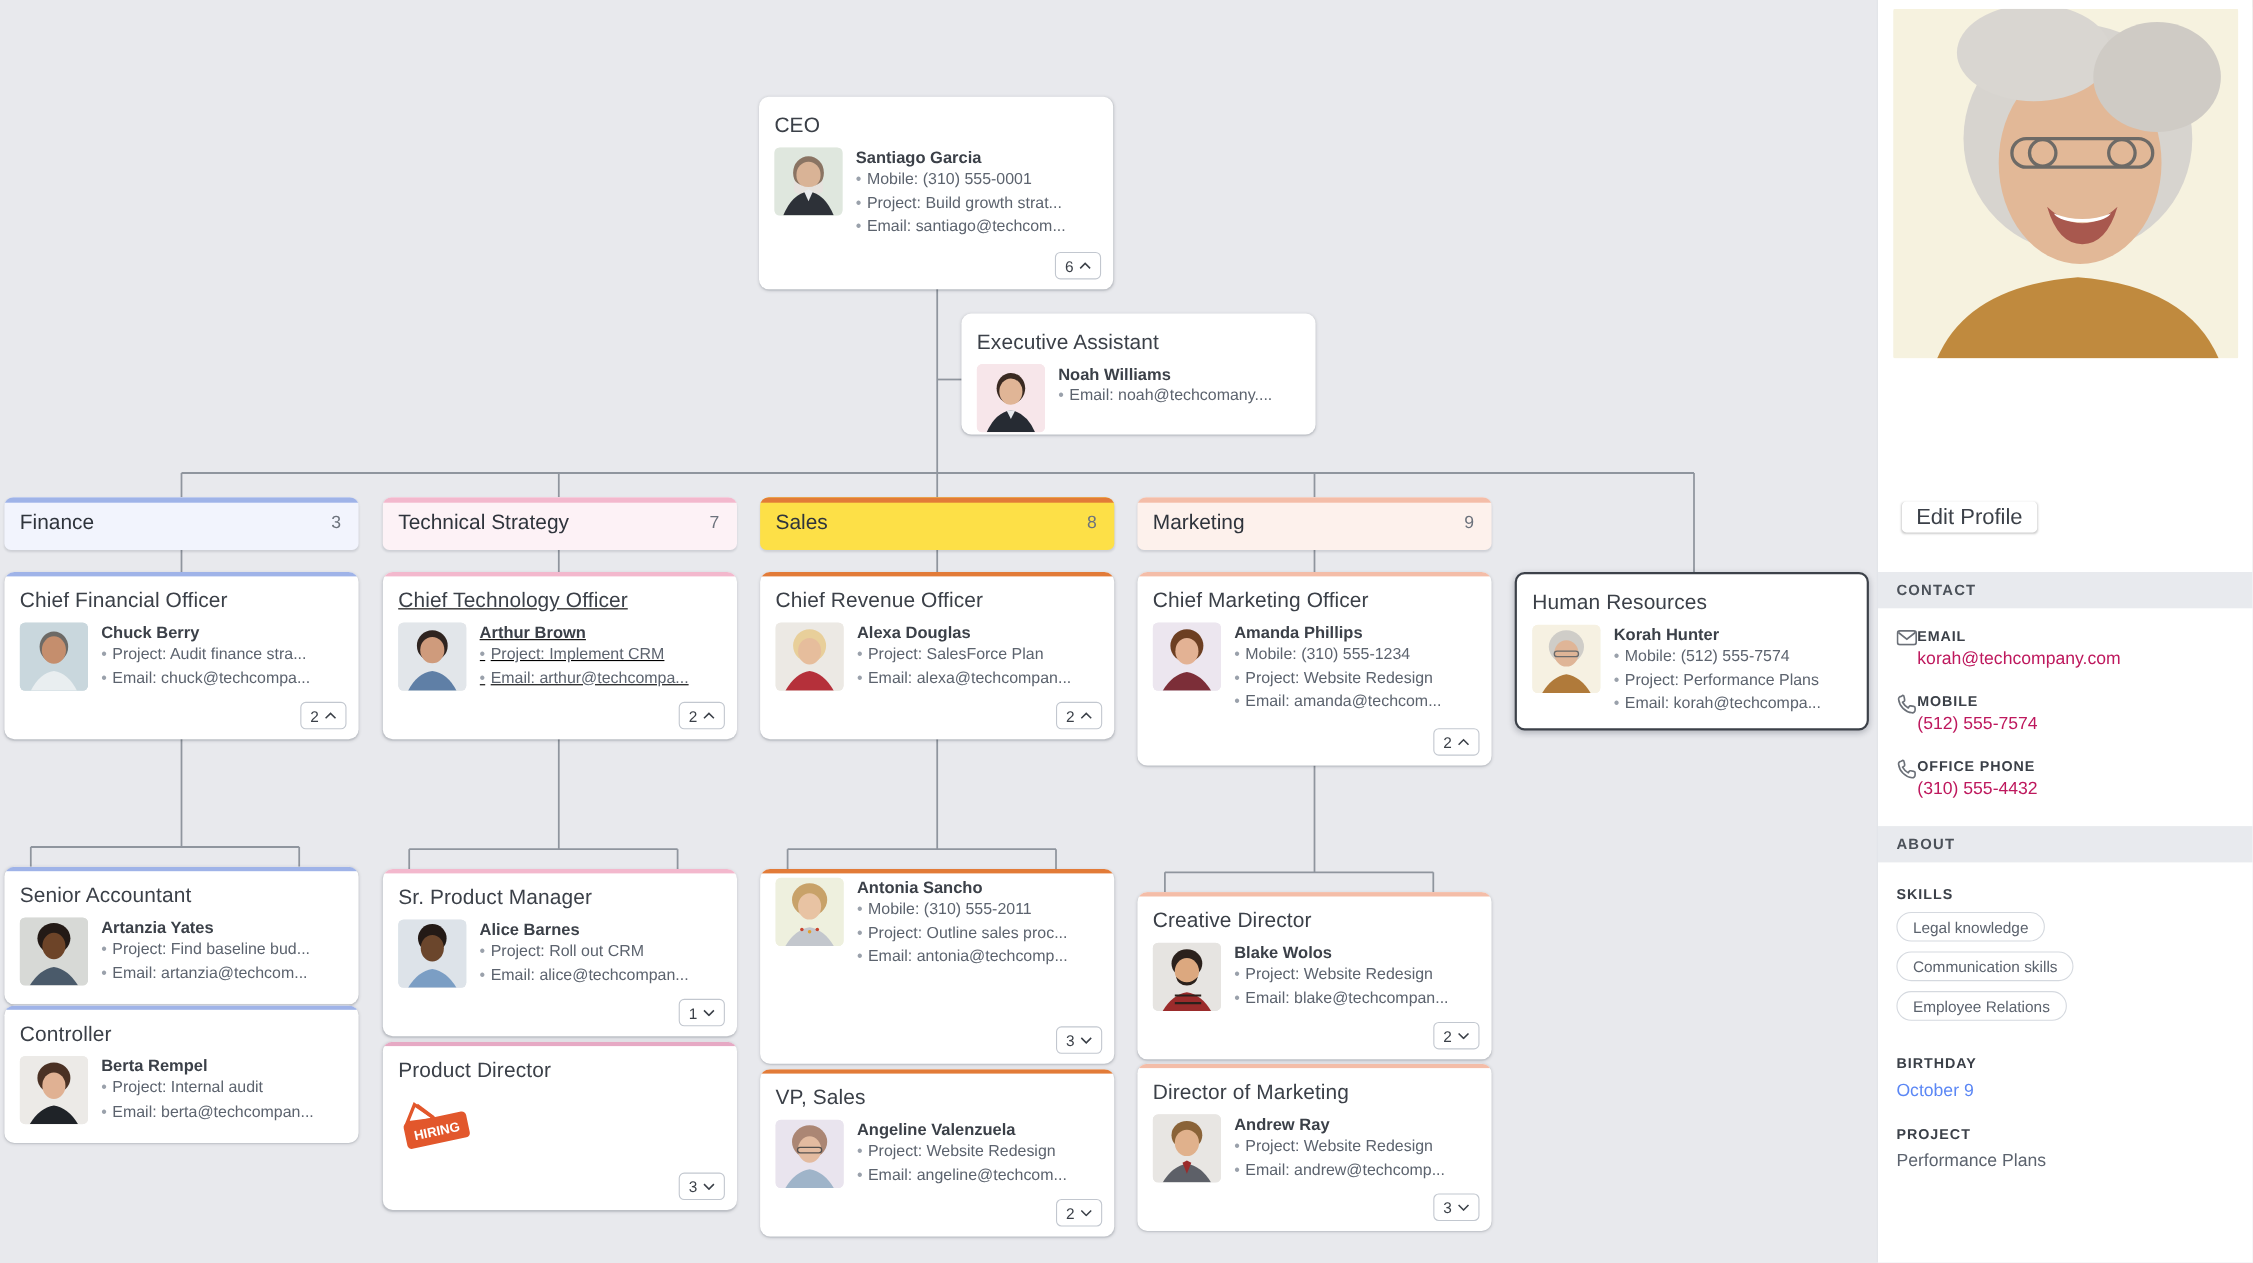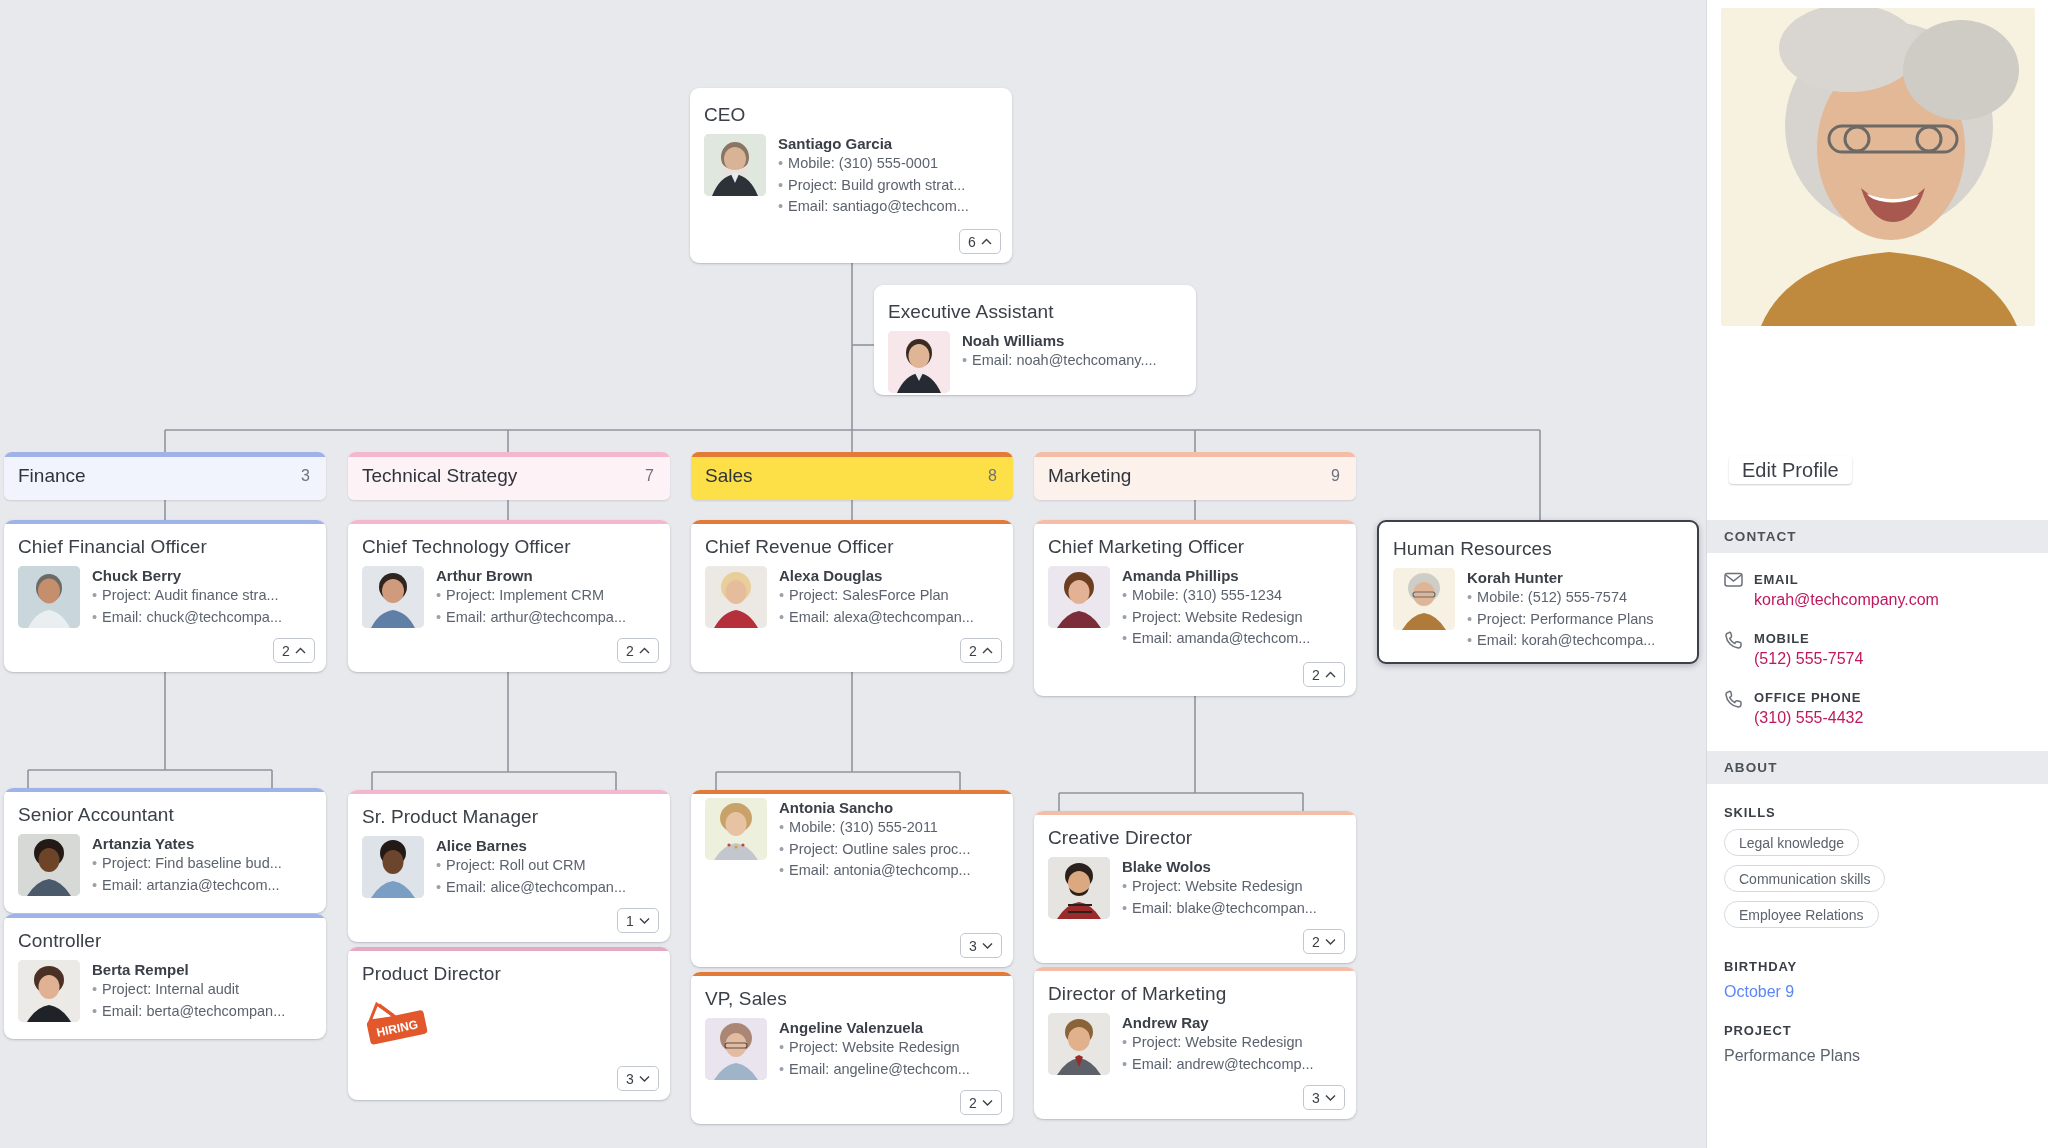--- a/index.html
+++ b/index.html
@@ -88,21 +88,21 @@
     height: 28px; padding: 0 13px; background: #fff; border-radius: 4px;
     font-size: 20px; color: #3b4048; font-weight: 400;
     box-shadow: 0 1px 2px rgba(0,0,0,.2);
   }
   .sec-head {
     height: 33px; background: #e8eaee; display: flex; align-items: center;
     font-size: 13.5px; letter-spacing: 1.1px; color: #4b5159; font-weight: 700;
     padding-left: 17px;
   }
   .sec-body { padding: 17px 17px 4px 17px; }
-  .crow-item { display: flex; gap: 11px; margin-bottom: 20px; }
+  .crow-item { display: flex; margin-bottom: 20px; }
   .crow-item .ico { width: 19px; flex: none; padding-top: 2px; }
   .clab { font-size: 13px; letter-spacing: .8px; font-weight: 700; color: #3b4048; }
   .cval { font-size: 16px; color: #be185d; margin-top: 3px; }
   .sublab { font-size: 13px; letter-spacing: .9px; font-weight: 700; color: #3b4048; margin: 4px 0 9px 0; }
   .chip {
     display: inline-flex; align-items: center; height: 27px; padding: 0 14px;
     border: 1px solid #d5d9df; border-radius: 14px;
     font-size: 14px; color: #5c636e; margin-bottom: 9px;
   }
   .blk { margin-top: 22px; }
@@ -243,21 +243,21 @@
         </div>
       </div>
       <div class="badge">
         <span>2</span>
         <svg class="chev" viewBox="0 0 11 7">
             <path d="M1 6 L5.5 1.5 L10 6" stroke="#3b4048" stroke-width="1.4" fill="none"></path>
           </svg>
       </div>
     </div>
 
-    <div class="card" style="left:348px; top:520px; width:322px; height:152px;">
+    <div class="card" style="left:348px; top:520px; width:322px; height:152px;text-decoration:underline;">
       <div class="accent" style="background:#f3b8cd;"></div>
       <div class="ctitle">Chief Technology Officer</div>
       <div class="crow">
         <div class="photo" style="background:#e2e6ea;">
           <svg viewBox="0 0 62 62">
               <rect width="62" height="62" fill="#e2e6ea"></rect>
               <ellipse cx="31" cy="21" rx="14" ry="14" fill="#2f2420"></ellipse>
               <ellipse cx="31" cy="25" rx="11" ry="12" fill="#cf9b7c"></ellipse>
               <path d="M9 62 q8-16 22-18 q14 2 22 18z" fill="#5f7fa6"></path>
             </svg>

